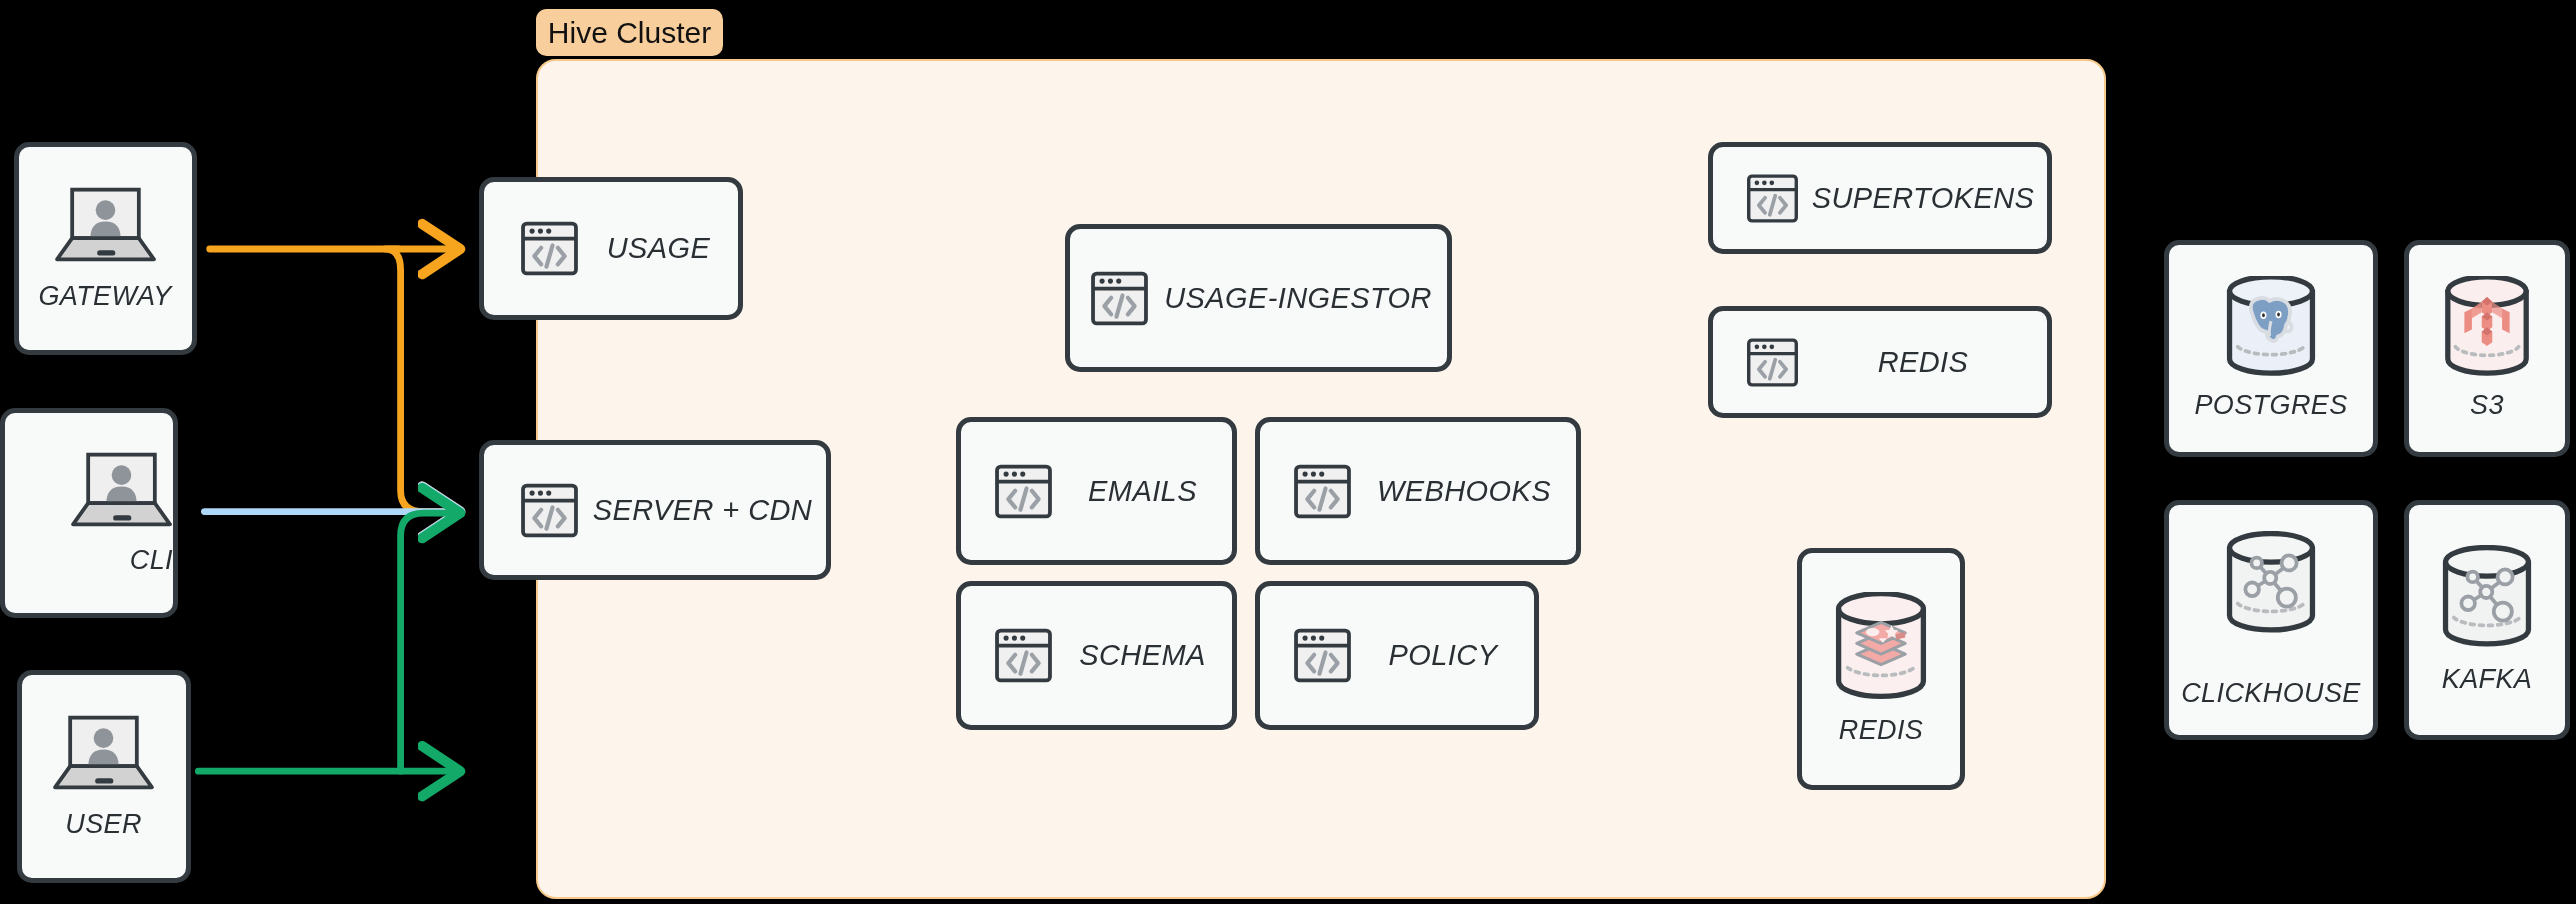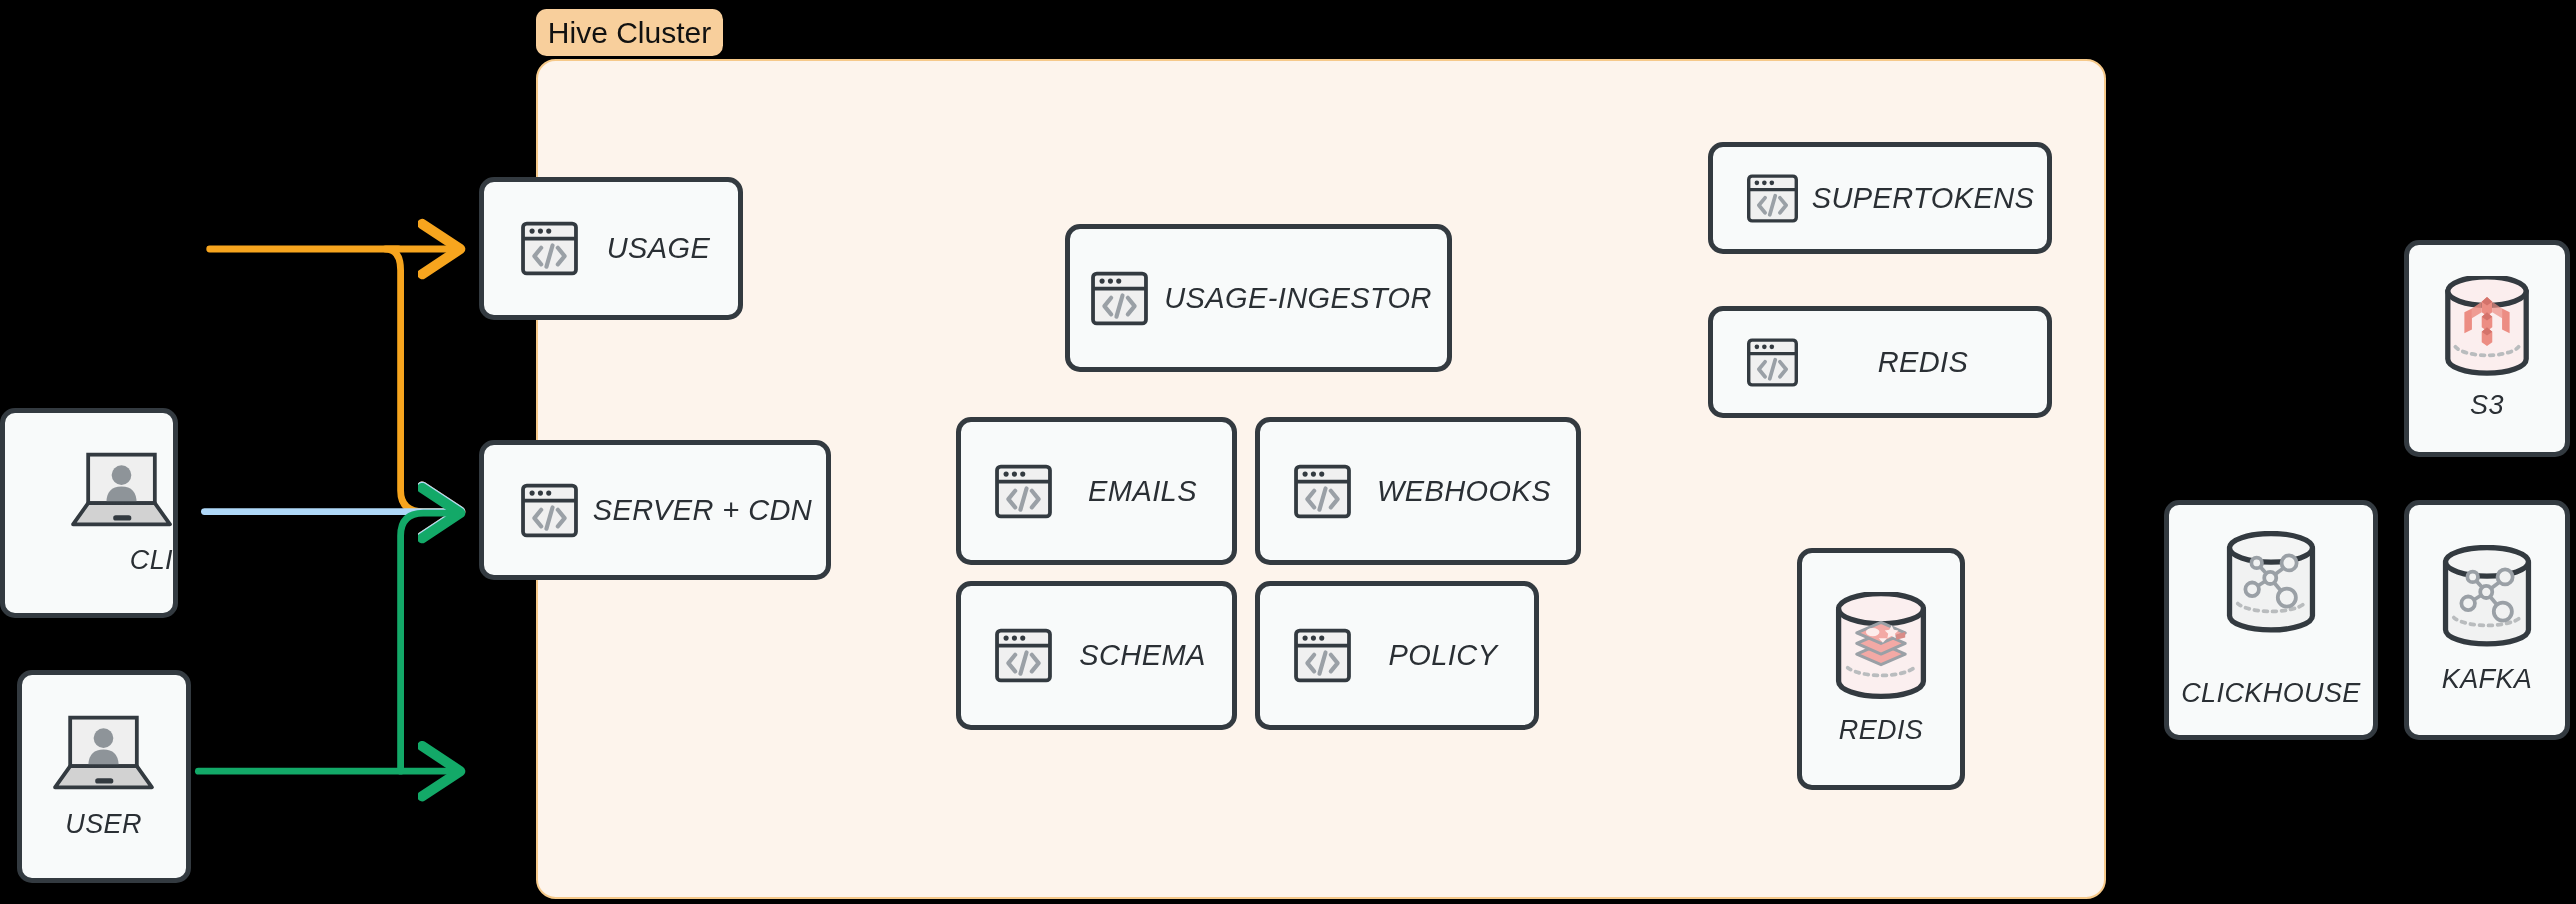--- a/index.html
+++ b/index.html
@@ -116,20 +116,31 @@
 
     <path d="M 527,330 L 510,330 Q 530,330 530,358 L 530,650 Q 530,678 560,678 L 600,678" fill="none" stroke="#F7A51E" stroke-width="9" stroke-linecap="round" stroke-linejoin="round" marker-end="url(#arrow-orange)"></path>
 
     <path d="M 270,678 L 600,678" fill="none" stroke="#AFD8F8" stroke-width="9" stroke-linecap="round" marker-end="url(#arrow-blue)"></path>
 
     <path d="M 530,1022 L 530,710 Q 530,680 560,680 L 600,680" fill="none" stroke="#13A968" stroke-width="9" stroke-linecap="round" stroke-linejoin="round" marker-end="url(#arrow-green)"></path>
 
     <path d="M 262,1022 L 500,1022 Q 530,1022 530,1022 L 600,1022" fill="none" stroke="#13A968" stroke-width="9" stroke-linecap="round" stroke-linejoin="round" marker-end="url(#arrow-green)"></path>
   </svg>
 
+  <div class="node vertical" style="left:13.6px; top:142px; width:183px; height:213px;">
+    <svg class="node-icon" width="103" height="82" viewBox="0 0 136 108" xmlns="http://www.w3.org/2000/svg">
+      <rect x="24" y="6" width="88" height="64" fill="#EFEFEF" stroke="#333A40" stroke-width="5"></rect>
+      <circle cx="68" cy="33" r="13" fill="#8E9499"></circle>
+      <path d="M48,70 q0,-22 20,-22 q20,0 20,22 Z" fill="#8E9499"></path>
+      <path d="M24,70 L112,70 L132,98 L4,98 Z" fill="#D2D2D2" stroke="#333A40" stroke-width="5" stroke-linejoin="round"></path>
+      <line x1="24" y1="70" x2="112" y2="70" stroke="#333A40" stroke-width="3" stroke-dasharray="4 4"></line>
+      <rect x="57" y="86" width="24" height="7" rx="3.5" fill="#333A40"></rect>
+    </svg>
+    <div class="node-label">GATEWAY</div>
+  </div>
 
   <div class="node vertical" style="left:0; top:408px; width:178px; height:210px;align-items:flex-end;">
     <svg class="node-icon" width="103" height="82" viewBox="0 0 136 108" xmlns="http://www.w3.org/2000/svg">
       <rect x="24" y="6" width="88" height="64" fill="#EFEFEF" stroke="#333A40" stroke-width="5"></rect>
       <circle cx="68" cy="33" r="13" fill="#8E9499"></circle>
       <path d="M48,70 q0,-22 20,-22 q20,0 20,22 Z" fill="#8E9499"></path>
       <path d="M24,70 L112,70 L132,98 L4,98 Z" fill="#D2D2D2" stroke="#333A40" stroke-width="5" stroke-linejoin="round"></path>
       <line x1="24" y1="70" x2="112" y2="70" stroke="#333A40" stroke-width="3" stroke-dasharray="4 4"></line>
       <rect x="57" y="86" width="24" height="7" rx="3.5" fill="#333A40"></rect>
     </svg>
@@ -269,20 +280,40 @@
         <path d="M66,68 L34,54 L66,40 L98,54 Z" fill="#F3A9A5"></path>
       </g>
       <ellipse cx="55" cy="53" rx="9" ry="5.5" fill="#FDEDEC"></ellipse>
       <path d="M80,44 l3,6 6,1 -4.5,4 1.2,6 -5.7,-3 -5.7,3 1.2,-6 -4.5,-4 6,-1 Z" fill="#FDEDEC"></path>
       <path d="M63,61 l11,0 -5.5,6 Z" fill="#FDEDEC"></path>
       <path d="M86,56 l12,-3 0,7 -12,3 Z" fill="#D98B87"></path>
     </svg>
     <div class="node-label">REDIS</div>
   </div>
 
+  <div class="node vertical" style="left:2164px; top:240px; width:214px; height:217px;">
+    <svg class="node-icon" width="98" height="101" viewBox="0 0 130 134" xmlns="http://www.w3.org/2000/svg">
+      <path d="M10,20 L10,110 a55,19 0 0 0 110,0 L120,20 Z" fill="#EBF0F8" stroke="#333A40" stroke-width="7" stroke-linejoin="round"></path>
+      <ellipse cx="65" cy="20" rx="55" ry="19" fill="#EDF1F8" stroke="#333A40" stroke-width="7"></ellipse>
+      <path d="M21,94 a47,16 0 0 0 88,0" fill="none" stroke="#B9BCBE" stroke-width="5" stroke-dasharray="5 7" stroke-linecap="round"></path>
+
+      <g stroke="#D9DDE2" stroke-width="5" stroke-linejoin="round" fill="#7E9FC4">
+        <path d="M40,50 q-6,-16 8,-20 q9,-3 15,3 q8,-5 17,-1 q12,5 10,19
+                 q-1,9 -5,14 q-2,14 -11,15 q-2,9 -9,5 q-6,-3 -6,-11
+                 q-8,-1 -12,-8 q-5,-8 -7,-16 Z"></path>
+      </g>
+      <ellipse cx="55" cy="52" rx="4" ry="5" fill="#FFFFFF"></ellipse>
+      <ellipse cx="55" cy="52" rx="1.8" ry="2.6" fill="#2A2F34"></ellipse>
+      <ellipse cx="75" cy="51" rx="4" ry="5" fill="#FFFFFF"></ellipse>
+      <ellipse cx="75" cy="51" rx="1.8" ry="2.6" fill="#2A2F34"></ellipse>
+      <path d="M65,60 q-3,12 -2,20" fill="none" stroke="#D9DDE2" stroke-width="4"></path>
+      <path d="M86,60 q8,4 6,10 q-2,5 -7,3" fill="none" stroke="#D9DDE2" stroke-width="5"></path>
+    </svg>
+    <div class="node-label">POSTGRES</div>
+  </div>
 
   <div class="node vertical" style="left:2404px; top:240px; width:166px; height:217px;">
     <svg class="node-icon" width="94" height="101" viewBox="0 0 124 134" xmlns="http://www.w3.org/2000/svg">
       <path d="M10,20 L10,110 a52,19 0 0 0 104,0 L114,20 Z" fill="#FBEEEE" stroke="#333A40" stroke-width="7" stroke-linejoin="round"></path>
       <ellipse cx="62" cy="20" rx="52" ry="19" fill="#FBEEEE" stroke="#333A40" stroke-width="7"></ellipse>
       <path d="M20,94 a44,16 0 0 0 84,0" fill="none" stroke="#B9BCBE" stroke-width="5" stroke-dasharray="5 7" stroke-linecap="round"></path>
 
       <g fill="#EC8D83">
         <path d="M55,34 l7,-6 7,6 0,14 -7,5 -7,-5 Z"></path>
         <path d="M55,54 l7,-6 7,6 0,14 -7,5 -7,-5 Z"></path>

